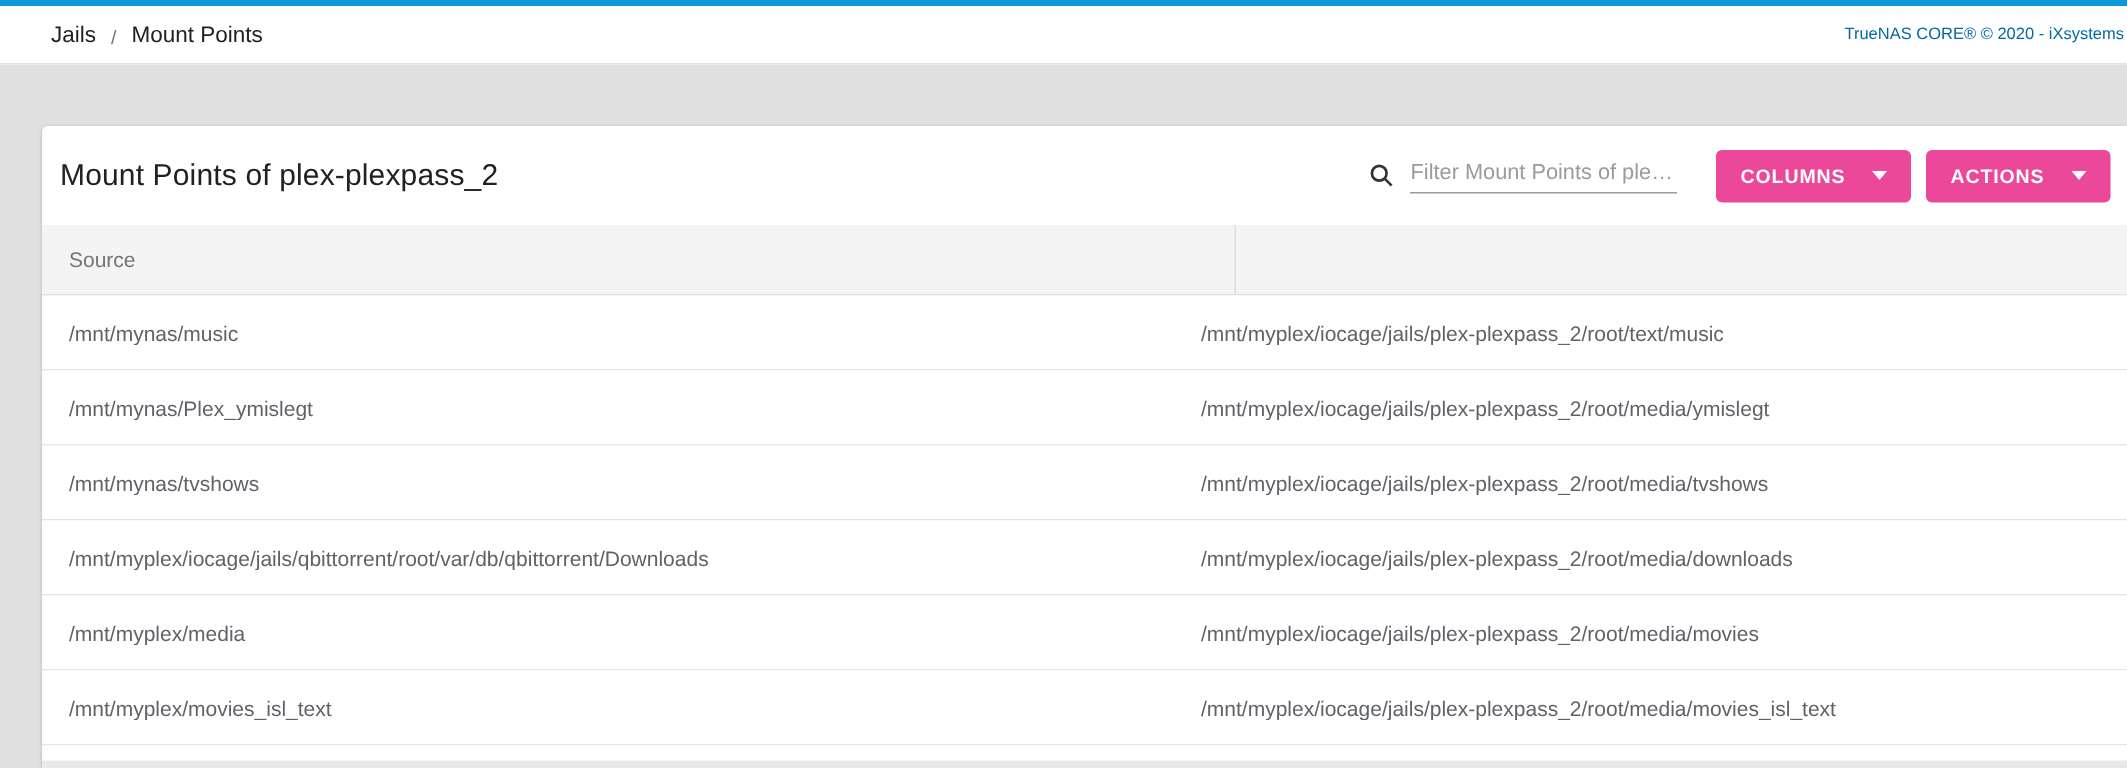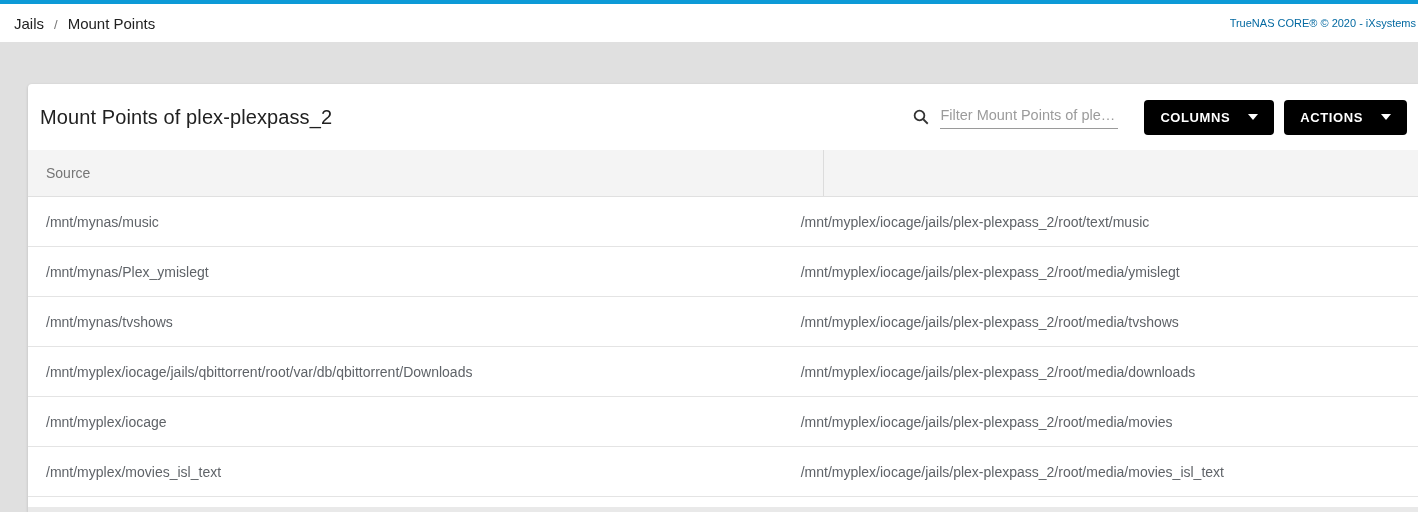--- a/index.html
+++ b/index.html
@@ -8,21 +8,21 @@
     font-family: "Liberation Sans", sans-serif;
     background: #e0e0e0;
   }
   
   .topline { height: 4px; background: #0d9ad7; }
   .topbar {
     height: 39px; background: #ffffff; border-bottom: 1px solid #e0e0e0;
     display: flex; align-items: center; justify-content: space-between;
     padding: 0 2px 0 14px;
   }
-  .breadcrumb { display: flex; align-items: flex-end; font-size: 15px; color: #212121; }
+  .breadcrumb { display: flex; align-items: flex-end; font-size: 15px; color: #212121; margin-left: 20px; }
   .breadcrumb a { color: #212121; text-decoration: none; cursor: pointer; }
   .breadcrumb .sep { color: #757575; margin: 0 10px; font-size: 13px; }
   .brand { font-size: 11px; color: #0369a1; white-space: nowrap; }
   
   .page { padding: 41px 0 8px 28px; }
   .card {
     background: #ffffff; border-radius: 4px 0 0 0;
     box-shadow: 0 1px 3px rgba(0,0,0,.18);
     width: 1390px; height: 428px; overflow: hidden;
   }
@@ -36,21 +36,21 @@
   .search-icon { display: inline-flex; margin-right: 10px; }
   .filter-input {
     border: none; outline: none; background: transparent;
     border-bottom: 1px solid #9a9a9a;
     width: 178px; font-size: 14.5px; color: #424242;
     padding: 2px 0 5px 0; font-family: "Liberation Sans", sans-serif;
     text-overflow: ellipsis;
   }
   .filter-input::placeholder { color: #9b9b9b; opacity: 1; text-overflow: ellipsis; }
   .btn {
-    background: #000000; color: #ffffff; border: none; border-radius: 4px;
+    background: #ec4899; color: #ffffff; border: none; border-radius: 4px;
     height: 35px; padding: 0 16px; cursor: pointer;
     display: inline-flex; align-items: center;
     font-family: "Liberation Sans", sans-serif;
     font-size: 13px; font-weight: 700; letter-spacing: .6px;
   }
   .btn + .btn { margin-left: 10px; }
   .btn .caret {
     width: 0; height: 0; margin-left: 18px;
     border-left: 5px solid transparent; border-right: 5px solid transparent;
     border-top: 6px solid #ffffff;
@@ -153,21 +153,21 @@
 
       <div class="tr">
         <div class="td col-source">/mnt/myplex/iocage/jails/qbittorrent/root/var/db/qbittorrent/Downloads</div>
         <div class="td col-dest">/mnt/myplex/iocage/jails/plex-plexpass_2/root/media/downloads</div>
         <div class="td col-actions">
             <button class="kebab-btn"><span>⋮</span></button>
           </div>
       </div>
 
       <div class="tr">
-        <div class="td col-source">/mnt/myplex/iocage</div>
+        <div class="td col-source">/mnt/myplex/media</div>
         <div class="td col-dest">/mnt/myplex/iocage/jails/plex-plexpass_2/root/media/movies</div>
         <div class="td col-actions">
             <button class="kebab-btn"><span>⋮</span></button>
           </div>
       </div>
 
       <div class="tr">
         <div class="td col-source">/mnt/myplex/movies_isl_text</div>
         <div class="td col-dest">/mnt/myplex/iocage/jails/plex-plexpass_2/root/media/movies_isl_text</div>
         <div class="td col-actions">

